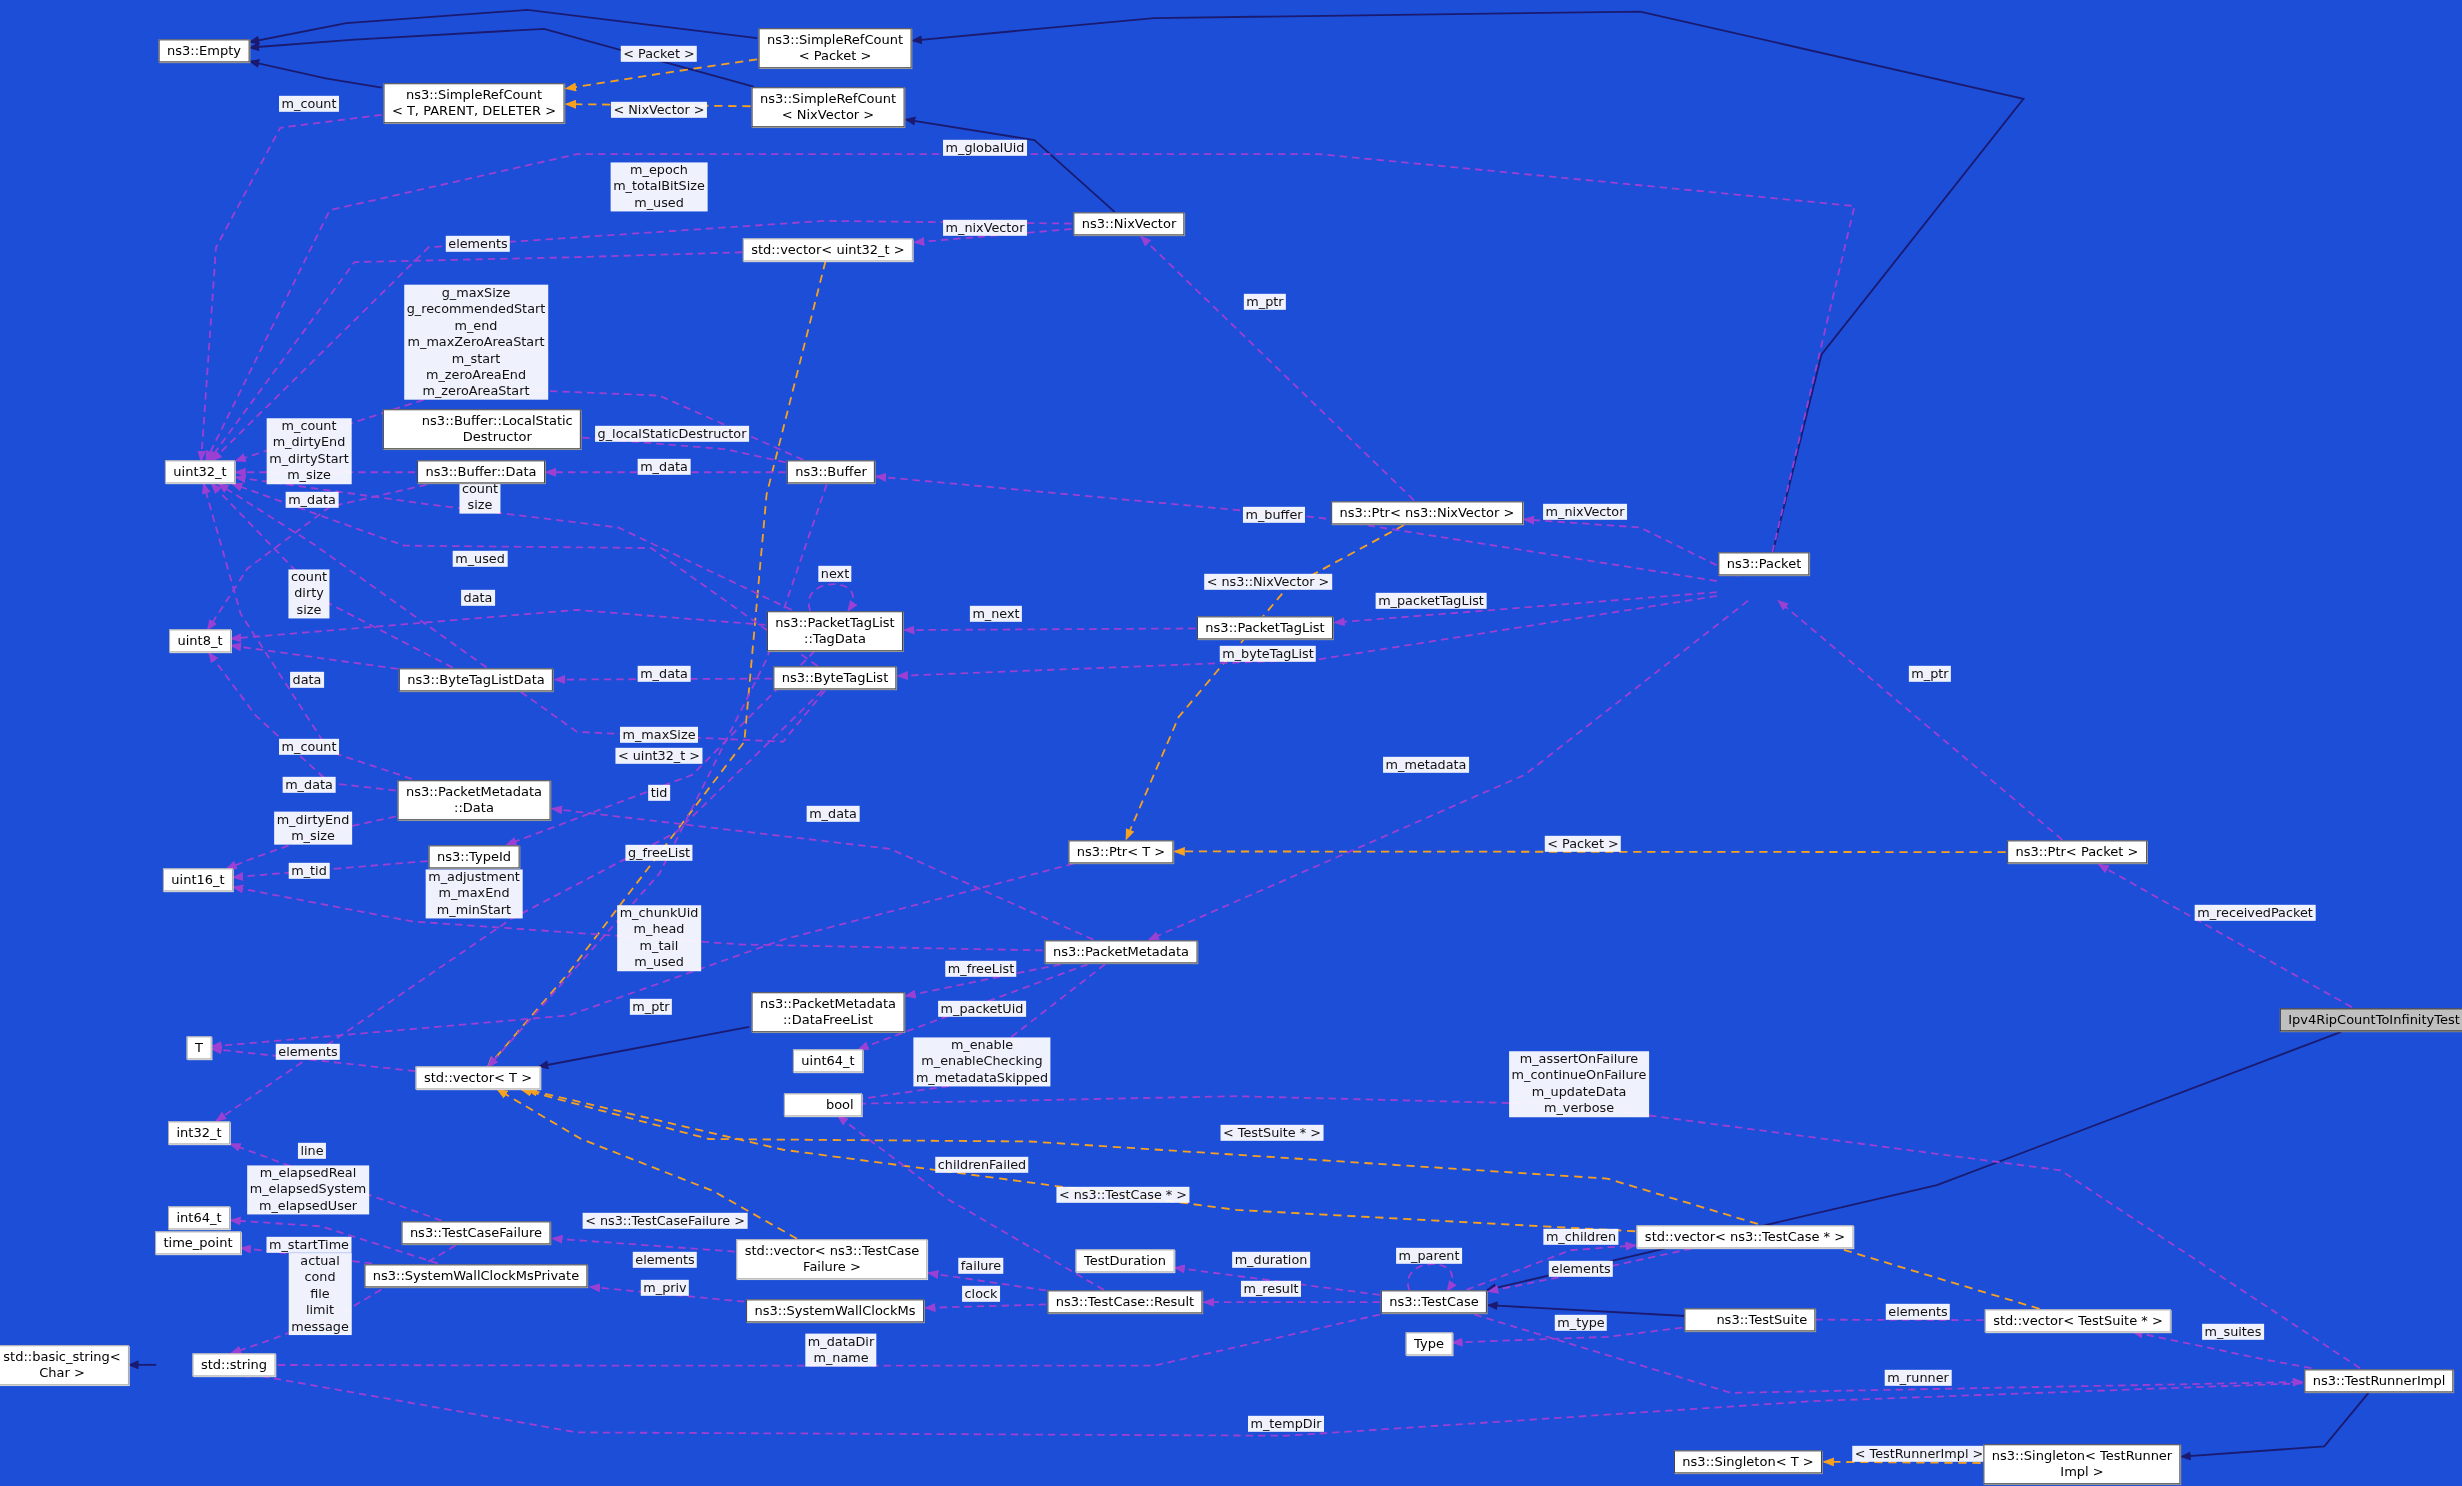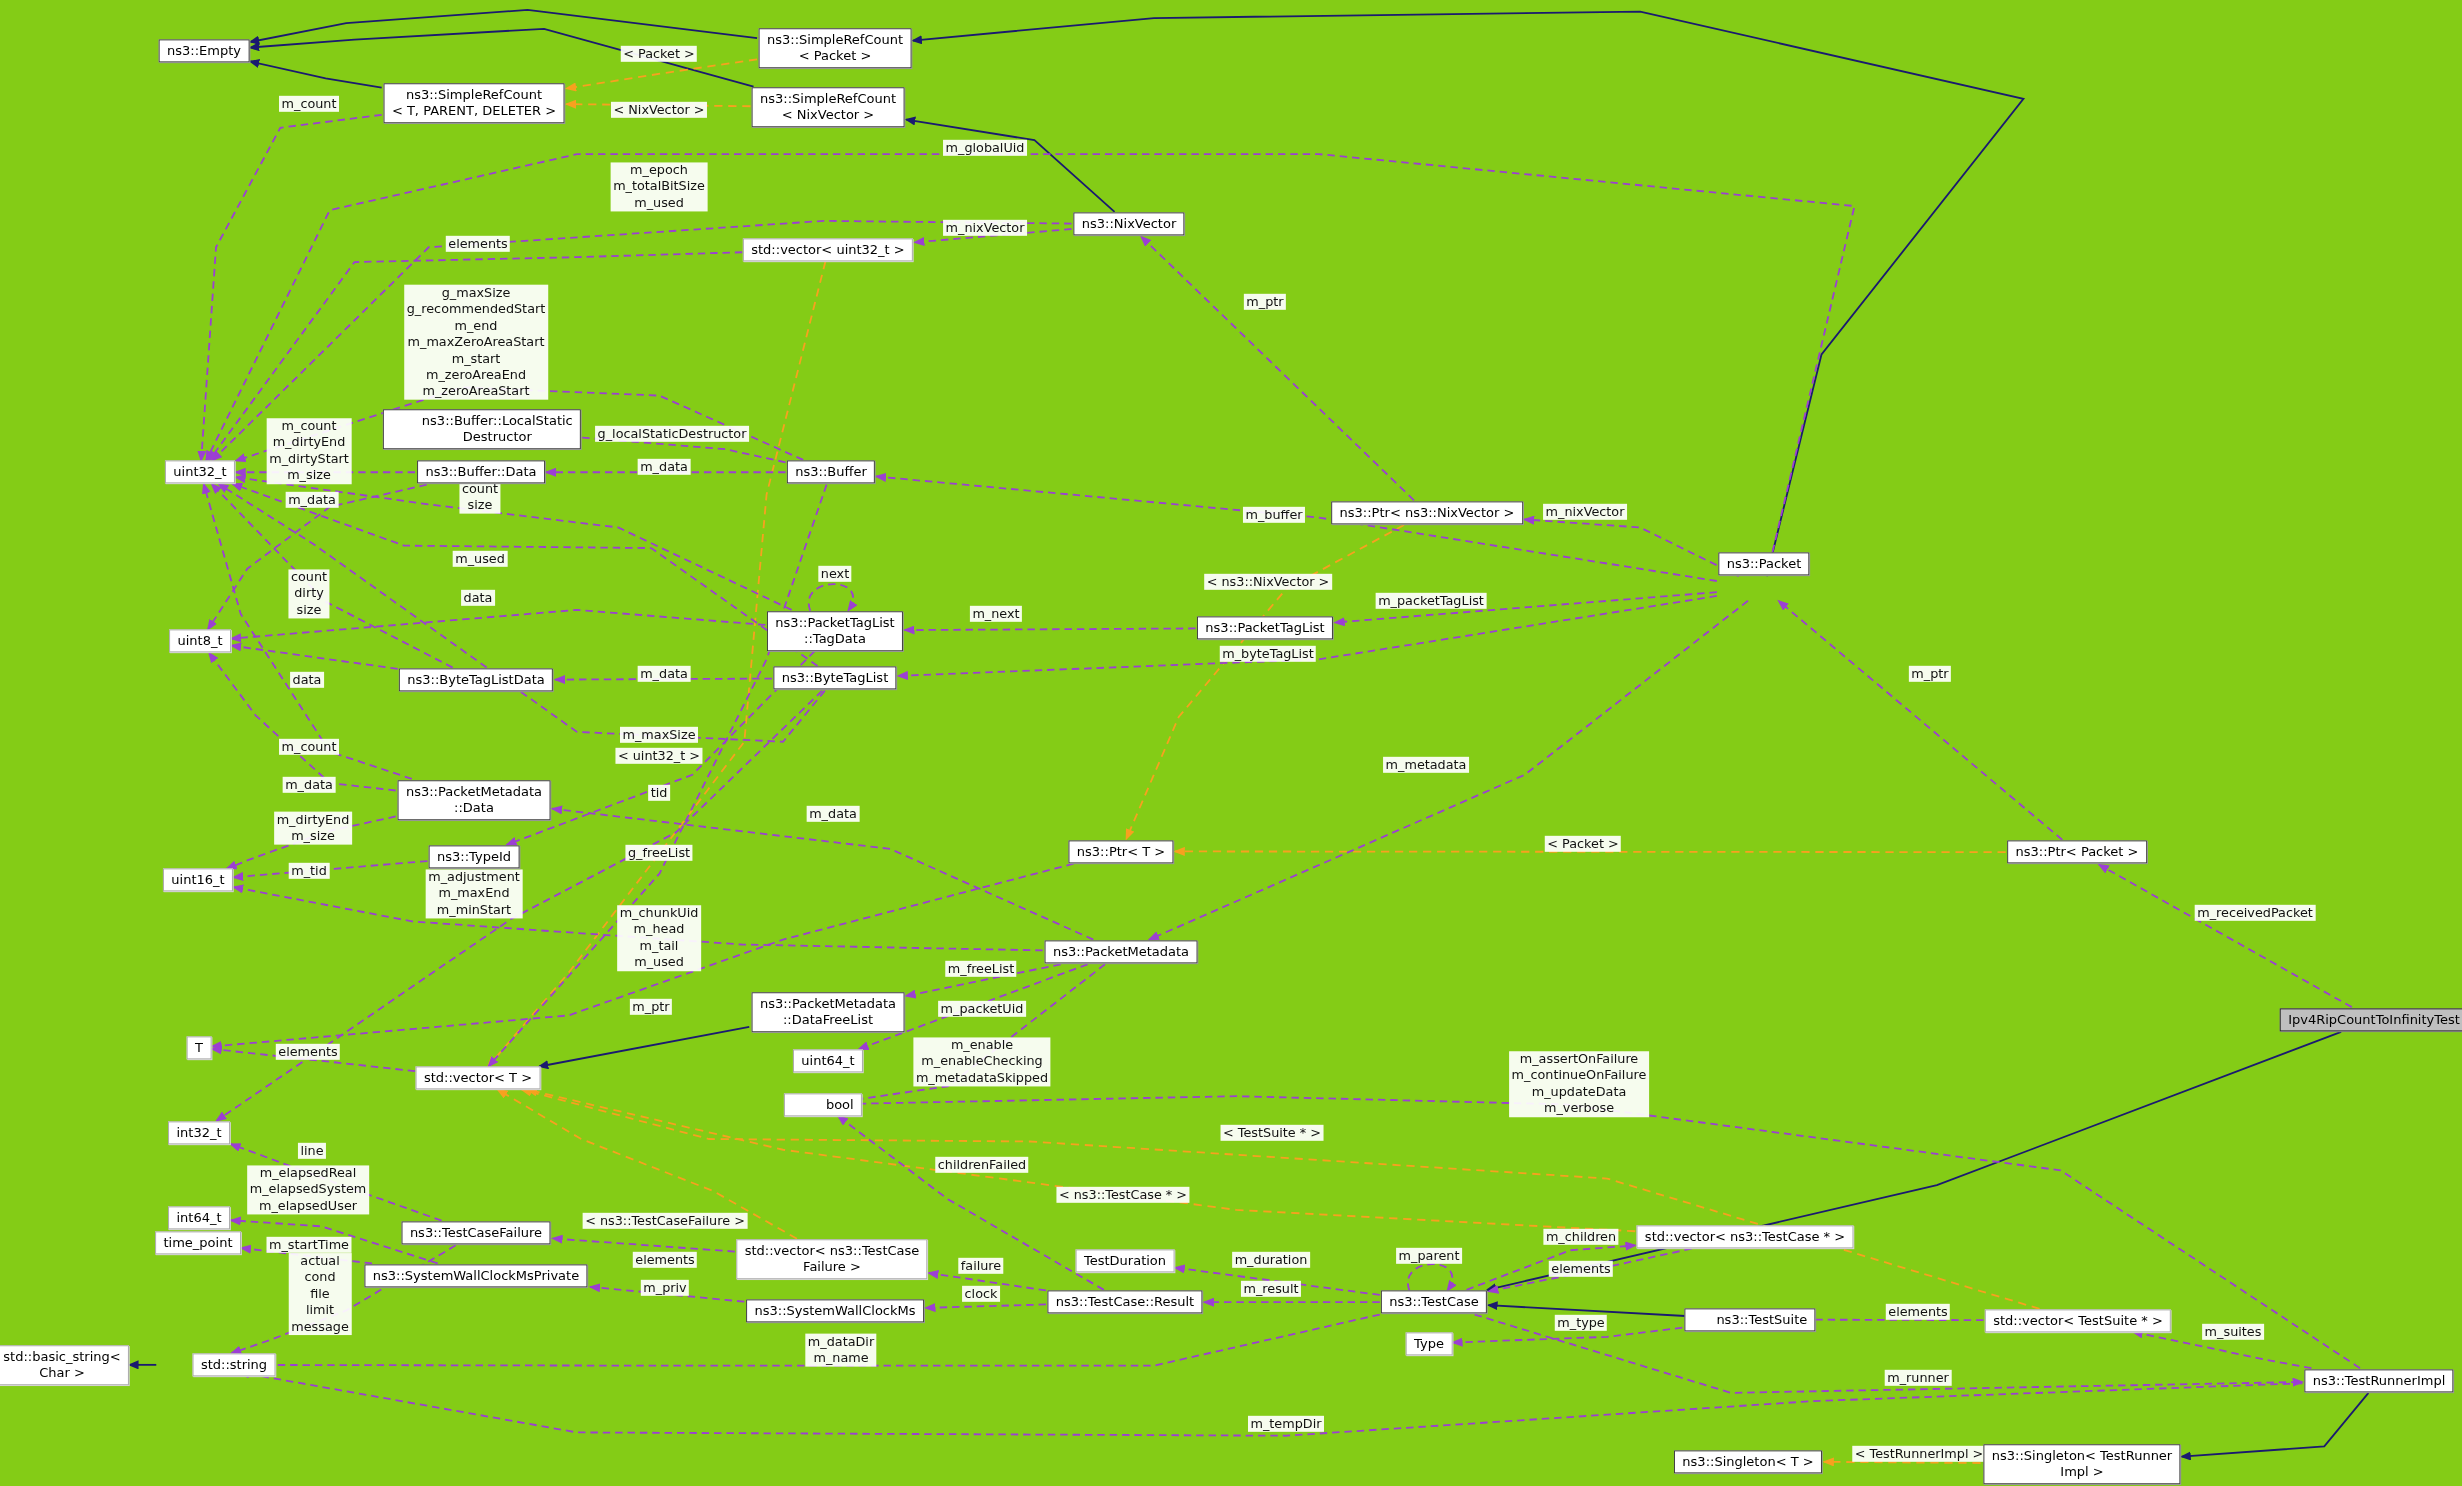--- a/index.html
+++ b/index.html
@@ -1,16 +1,16 @@
 <!DOCTYPE html>
 <html style="font-size:13px"><head>
 <meta charset="utf-8">
 <style>
   html,body{margin:0;padding:0;background:#ffffff;}
-  #diagram{position:relative;width:2462px;height:1486px;background:#84cc16;overflow:hidden;
+  #diagram{position:relative;width:2462px;height:1486px;background:#1d4ed8;overflow:hidden;
            font-family:"DejaVu Sans","Liberation Sans",sans-serif;}
   #edges{position:absolute;left:0;top:0;z-index:1;}
   .edge{fill:none;stroke-width:2.2px;}
   .edge.inherit{stroke:#1a1a70;}
   .edge.usage{stroke:#9c3fd3;stroke-dasharray:9,6;}
   .edge.template{stroke:#f7a11f;stroke-dasharray:10,7;}
   .edge-label{position:absolute;z-index:2;transform:translate(-50%,-50%);
               font-size:12.8px;line-height:1.28;color:#111;background:rgba(255,255,255,.93);
               padding:0 2.5px;white-space:pre-line;text-align:center;}
   .node{position:absolute;z-index:3;transform:translate(-50%,-50%);

